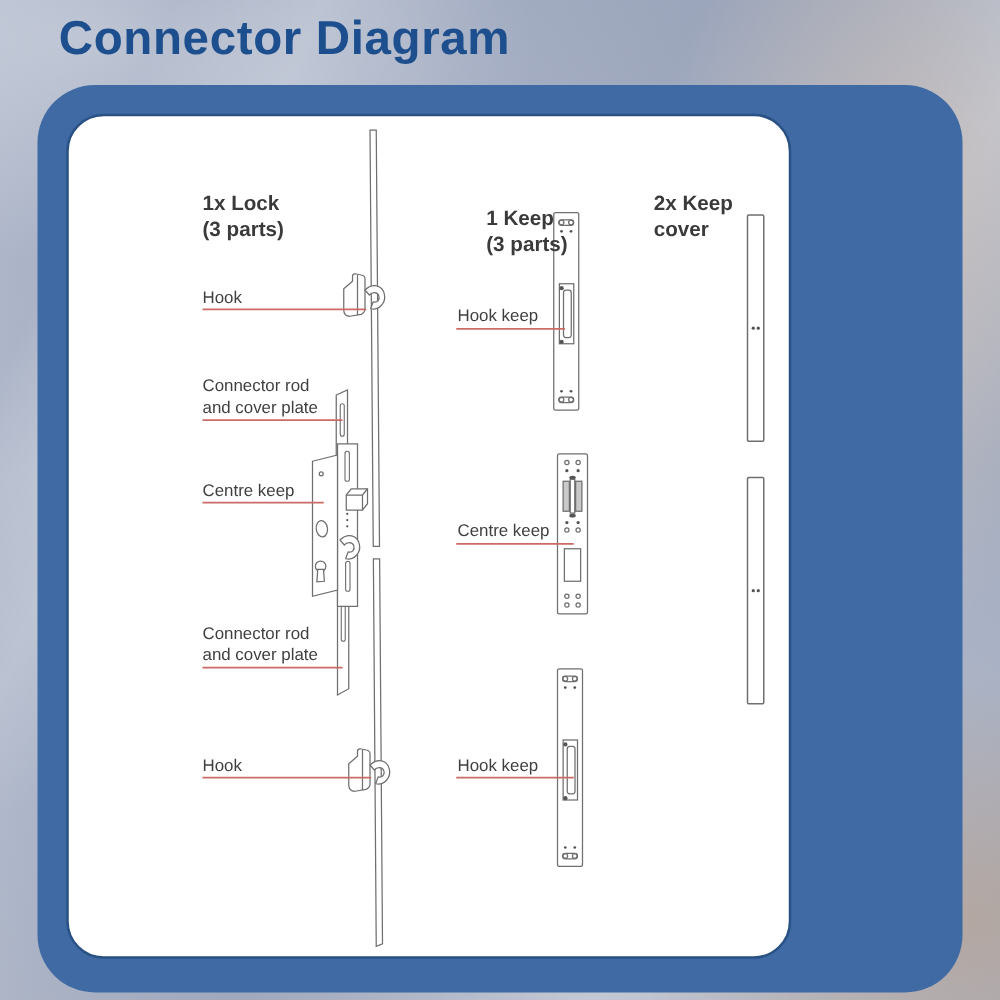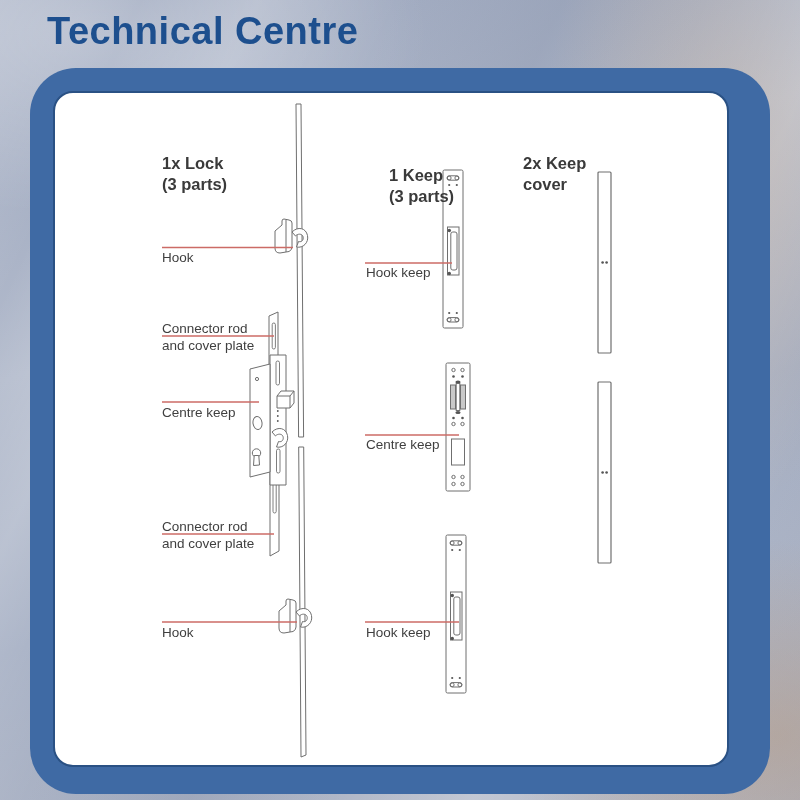--- a/index.html
+++ b/index.html
@@ -17,37 +17,37 @@
   .page-title{
     position:absolute;left:47px;top:10px;
     font-size:38px;font-weight:bold;letter-spacing:0.5px;
     color:#1d4f8e;
   }
   .frame{
     position:absolute;left:30px;top:68px;width:740px;height:726px;
     background:#3f6aa4;border-radius:46px;
   }
   .panel{
-    position:absolute;left:55px;top:93px;width:676px;height:676px;
-    background:#ffffff;border:2px solid #2a5184;border-radius:20px;
+    position:absolute;left:55px;top:93px;width:580px;height:676px;
+    background:#ffffff;border:2px solid #2a5184;border-radius:30px;
     box-sizing:border-box;overflow:hidden;
   }
   .art{position:absolute;left:0;top:0;}
   .heading{
     position:absolute;font-size:16.5px;font-weight:bold;color:#3a3a3a;line-height:21px;
   }
   .lbl{
-    position:absolute;font-size:13.5px;color:#3f3f3f;line-height:17px;margin-top:20px;
+    position:absolute;font-size:13.5px;color:#3f3f3f;line-height:17px;
   }
   .heading span,.lbl span{display:block;}
 </style>
 </head>
 <body>
 
-<div class="page-title">Technical Centre</div>
+<div class="page-title">Connector Diagram</div>
 
 <div class="frame">
   <div class="panel" style="left:23px;top:23px;">
 
     <svg class="art" width="690" height="676" viewBox="0 0 690 676">
       <defs>
         <g id="claw">
           <path d="M2,5 C8,-1 16,1 17.5,8.5 C19,15.5 13,21.5 6.5,20 L8.5,14.5 C12,15.5 14,12.5 13,9.5 C12,6.5 7.5,6.5 5.5,9 Z" fill="#ffffff" stroke="#6f6f6f" stroke-width="1" stroke-linejoin="round"></path>
         </g>
         <g id="hook-assembly">

